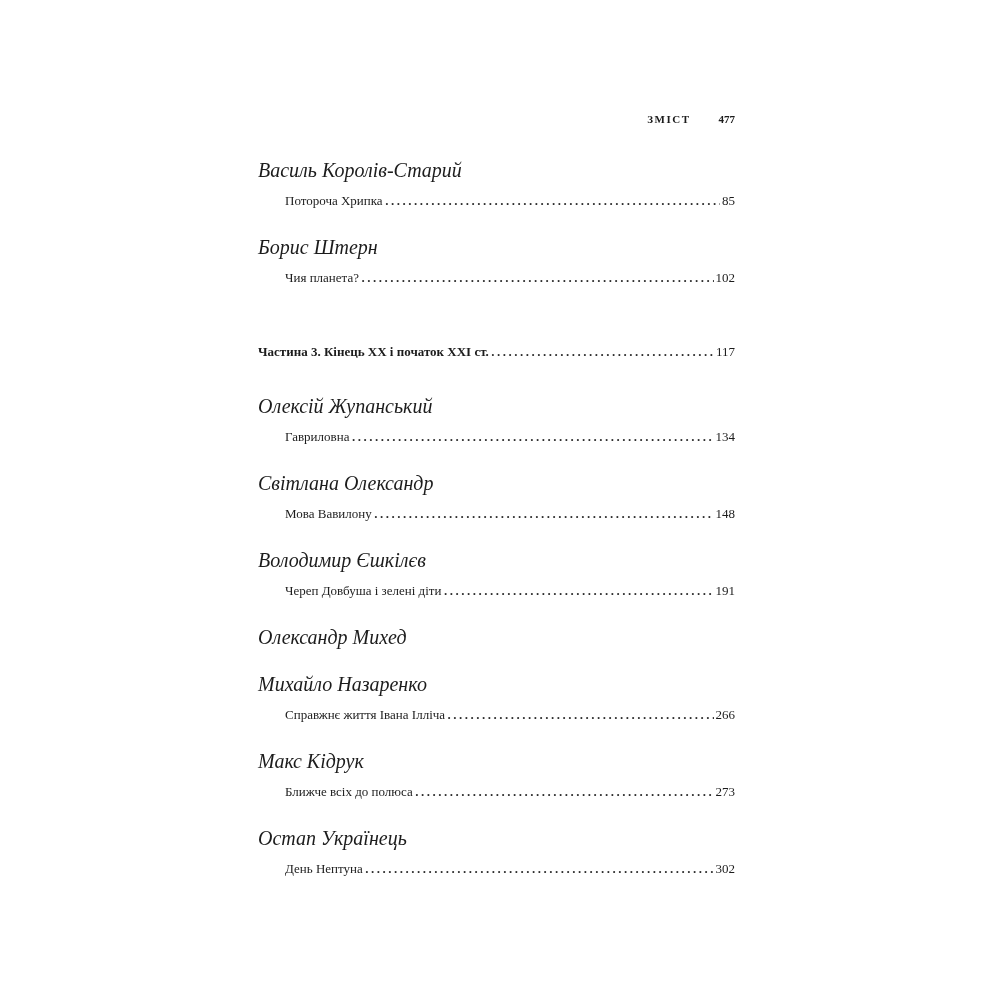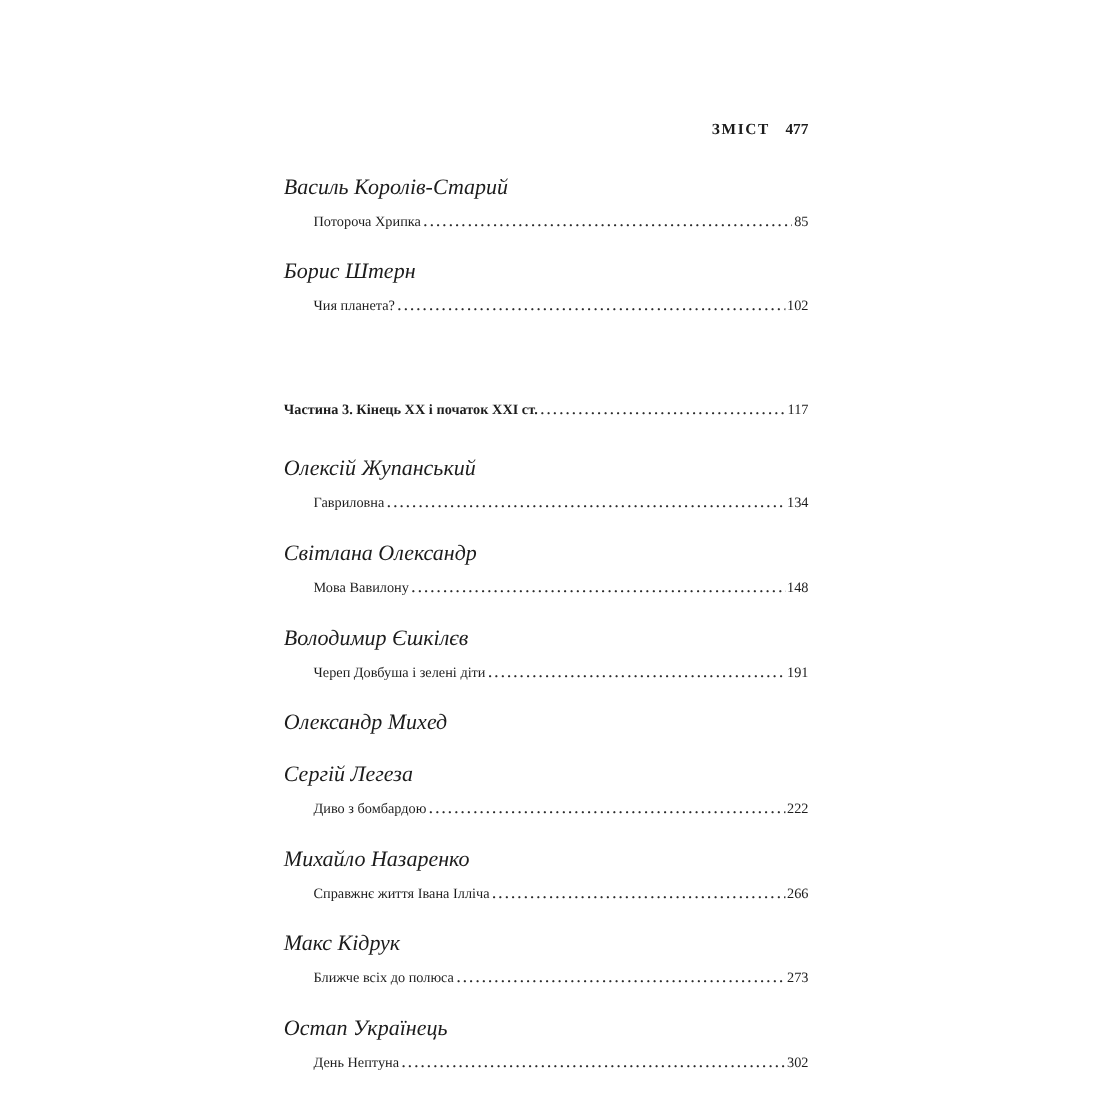--- a/index.html
+++ b/index.html
@@ -16,23 +16,23 @@
     background: #ffffff;
     overflow: hidden;
     box-sizing: border-box;
     padding: 68px 265px 0 258px;
   }
   
   .running-head {
     display: flex;
     justify-content: flex-end;
     align-items: baseline;
-    gap: 14px;
+    gap: 28px;
     margin-bottom: 26px;
-    font-size: 14px;
+    font-size: 11px;
     line-height: 22px;
   }
   .head-title {
     letter-spacing: 1.5px;
     font-weight: 600;
   }
   .head-page {
     font-weight: 700;
     margin-top: 40px;
   }
@@ -66,21 +66,21 @@
   }
   .dots::after {
     content: "......................................................................................................................................................";
     letter-spacing: 1.5px;
     font-size: 17px;
   }
   .pagenum {
     white-space: nowrap;
   }
   .section {
-    margin-top: 64px;
+    margin-top: 44px;
     margin-bottom: 26px;
   }
   .section .section-title {
     font-weight: 700;
   }
 </style>
 </head>
 <body>
 
 <div class="page">
@@ -140,28 +140,20 @@
       <span class="title">Череп Довбуша і зелені діти</span>
       <span class="dots"></span>
       <span class="pagenum">191</span>
     </div>
   </section>
 
   <section class="toc-group work">
     <div class="author">Олександр Михед</div>
   </section>
 
-  <section class="toc-group work">
-    <div class="author">Сергій Легеза</div>
-    <div class="toc-line">
-      <span class="title">Диво з бомбардою</span>
-      <span class="dots"></span>
-      <span class="pagenum">222</span>
-    </div>
-  </section>
 
   <section class="toc-group work">
     <div class="author">Михайло Назаренко</div>
     <div class="toc-line">
       <span class="title">Справжнє життя Івана Ілліча</span>
       <span class="dots"></span>
       <span class="pagenum">266</span>
     </div>
   </section>
 

